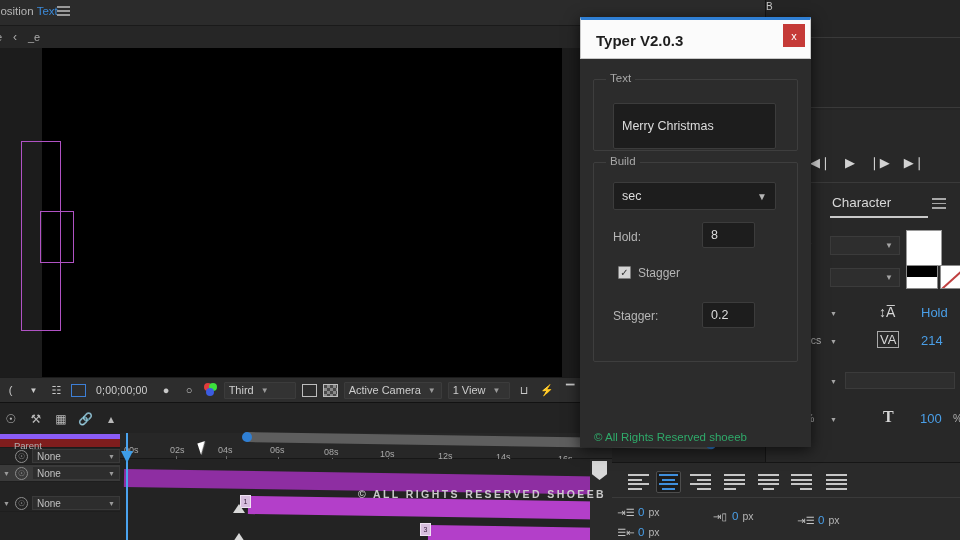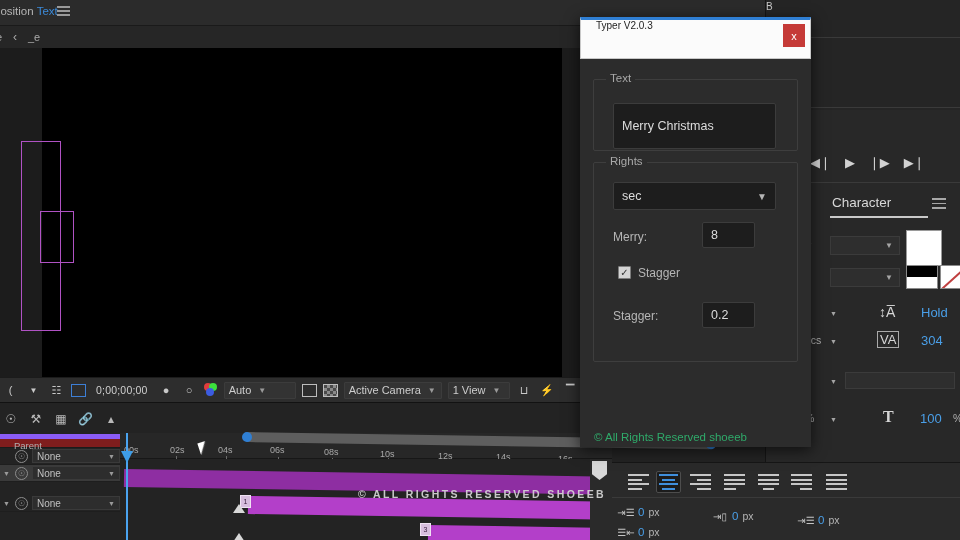--- a/index.html
+++ b/index.html
@@ -134,21 +134,21 @@
   .pgrp{ position:absolute; display:flex; align-items:center; gap:4px;}
   .pico{ width:16px;height:16px; color:#c4c4c4; font-size:10px; display:flex;align-items:center;justify-content:center;}
   .pnum{ font-size:11.5px; color:#4a9fe8;}
   .pu{ font-size:10.5px; color:#b5b5b5;}
 
   
   .dlg{ position:absolute; left:580px; top:17px; width:231px; height:430px;
      background:#2c2c2c; box-shadow:0 3px 14px rgba(0,0,0,.65);}
   .dlg-tb{ position:absolute; left:0; top:0; width:231px; height:42px; background:#fbfbfb;
      border:1px solid #c8c8c8; border-top:3px solid #2f7fd4;}
-  .dlg-title{ position:absolute; left:15px; top:0; font-size:10px; color:#1e1e1e;}
+  .dlg-title{ position:absolute; left:15px; top:12px; font-size:15px; color:#1e1e1e;font-weight:bold;}
   .dlg-x{ position:absolute; right:5px; top:4px; width:22px;height:23px; background:#c53a37;
      color:#fff; font-size:11px; display:flex;align-items:center;justify-content:center; cursor:pointer;}
   .grp{ position:absolute; border:1px solid #3e3e3e; border-radius:2px;}
   .grp-lbl{ position:absolute; font-size:11.5px; color:#a8a8a8; background:#2c2c2c; padding:0 4px;}
   .fld{ position:absolute; background:#1d1d1d; border:1px solid #3c3c3c; border-radius:2px;
      display:flex; align-items:center; padding:0 8px; color:#dcdcdc; font-size:12.5px;}
   .fld .cv{ margin-left:auto; font-size:10px; color:#b5b5b5;}
   .dlbl{ position:absolute; font-size:12px; color:#b6b6b6;}
   .cbx{ position:absolute; width:13px;height:13px; background:#d4d4d4; border:1px solid #7d7d7d;
      border-radius:1px; color:#333; font-size:10px; display:flex;align-items:center;justify-content:center;}
@@ -195,21 +195,21 @@
     <div class="vb-sq blue"></div>
     <div class="vb-tc">0;00;00;00</div>
     <div class="vb-icon">●</div>
     <div class="vb-icon">○</div>
     <div class="rgbdot">
       <span style="background:#e03c3c;left:0;top:0"></span>
       <span style="background:#3ce03c;left:5px;top:0"></span>
       <span style="background:#3c5ce0;left:2px;top:5px"></span>
     </div>
     <div class="vb-dd" style="width:72px">
-      <span>Auto</span>
+      <span>Third</span>
       <span class="cv">▼</span>
     </div>
     <div class="vb-sq"></div>
     <div class="vb-sq" style="background:repeating-conic-gradient(#8a8a8a 0 25%,#4a4a4a 0 50%) 0 0/6px 6px"></div>
     <div class="vb-dd" style="width:98px">
       <span>Active Camera</span>
       <span class="cv">▼</span>
     </div>
     <div class="vb-dd" style="width:62px">
       <span>1 View</span>
@@ -348,21 +348,21 @@
     <span class="rlbl">k</span>
     <span class="rcv" style="left:25px; top:8px">▼</span>
     <span class="ricon" style="left:74px; top:2px; font-size:14px">↕A̅</span>
     <span class="rval" style="left:116px; top:3px">Hold</span>
   </div>
 
   <div class="rrow" style="top:330px">
     <span class="rlbl">rics</span>
     <span class="rcv" style="left:25px; top:8px">▼</span>
     <span class="ricon" style="left:72px; top:1px; font-size:13px; border:1px solid #aaa; padding:0 2px">VA</span>
-    <span class="rval" style="left:116px; top:3px">304</span>
+    <span class="rval" style="left:116px; top:3px">214</span>
   </div>
 
   <div class="rrow" style="top:370px">
     <span class="rcv" style="left:25px; top:8px">▼</span>
     <span class="rinput" style="left:40px; top:2px; width:110px"></span>
   </div>
 
   <div class="rrow" style="top:408px">
     <span class="rlbl">%</span>
     <span class="rcv" style="left:25px; top:8px">▼</span>
@@ -442,28 +442,28 @@
     <div class="dlg-tb">
       <div class="dlg-title">Typer V2.0.3</div>
       <div class="dlg-x">x</div>
     </div>
 
     <div class="grp" style="left:13px; top:62px; width:205px; height:72px;"></div>
     <div class="grp-lbl" style="left:26px; top:55px">Text</div>
     <div class="fld" style="left:33px; top:86px; width:163px; height:46px;">Merry Christmas</div>
 
     <div class="grp" style="left:13px; top:145px; width:205px; height:200px;"></div>
-    <div class="grp-lbl" style="left:26px; top:138px">Rights</div>
+    <div class="grp-lbl" style="left:26px; top:138px">Build</div>
 
     <div class="fld" style="left:33px; top:165px; width:163px; height:28px;">
       <span>sec</span>
       <span class="cv">▼</span>
     </div>
 
-    <div class="dlbl" style="left:33px; top:213px">Merry:</div>
+    <div class="dlbl" style="left:33px; top:213px">Hold:</div>
     <div class="fld" style="left:122px; top:205px; width:53px; height:26px;">8</div>
 
     <div class="cbx" style="left:38px; top:249px">✓</div>
     <div class="dlbl" style="left:58px; top:249px">Stagger</div>
 
     <div class="dlbl" style="left:33px; top:292px">Stagger:</div>
     <div class="fld" style="left:122px; top:285px; width:53px; height:26px;">0.2</div>
 
     <div class="copy">© All Rights Reserved shoeeb</div>
   </div>

